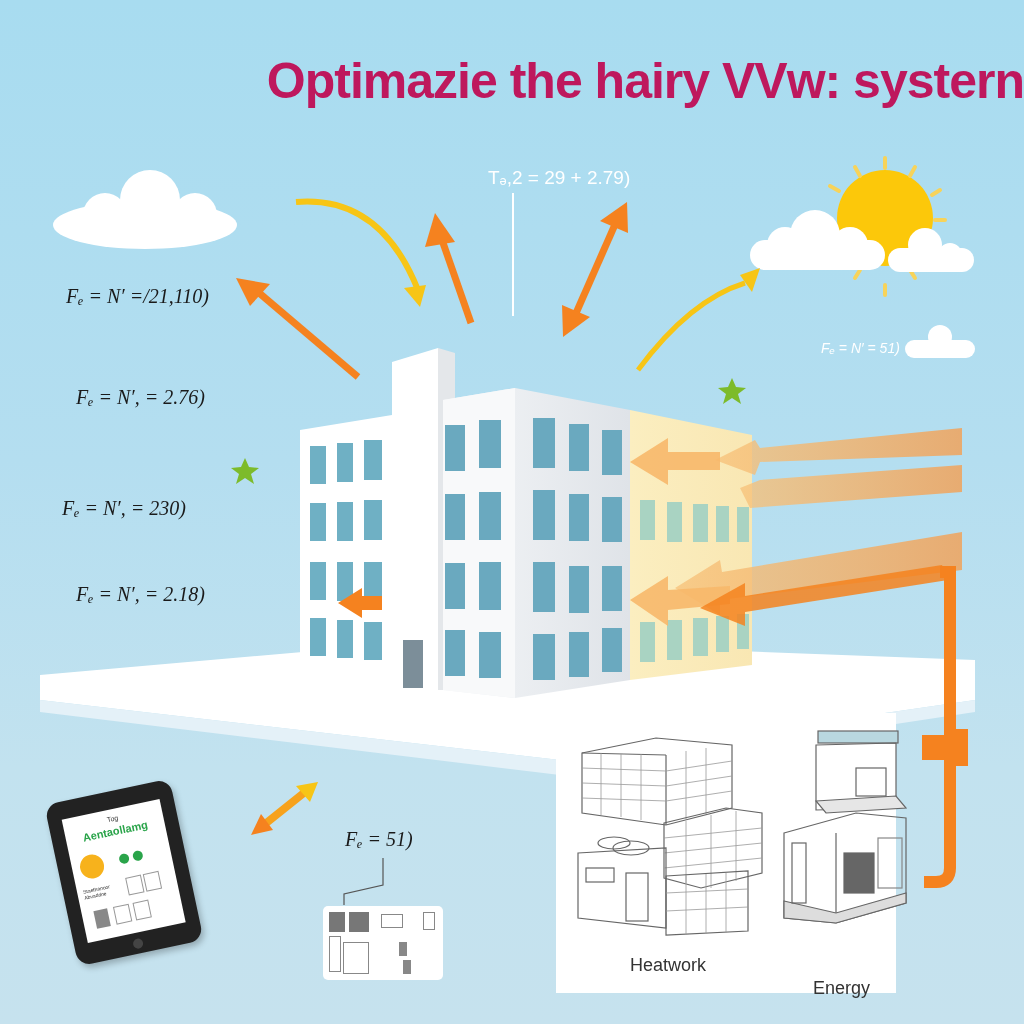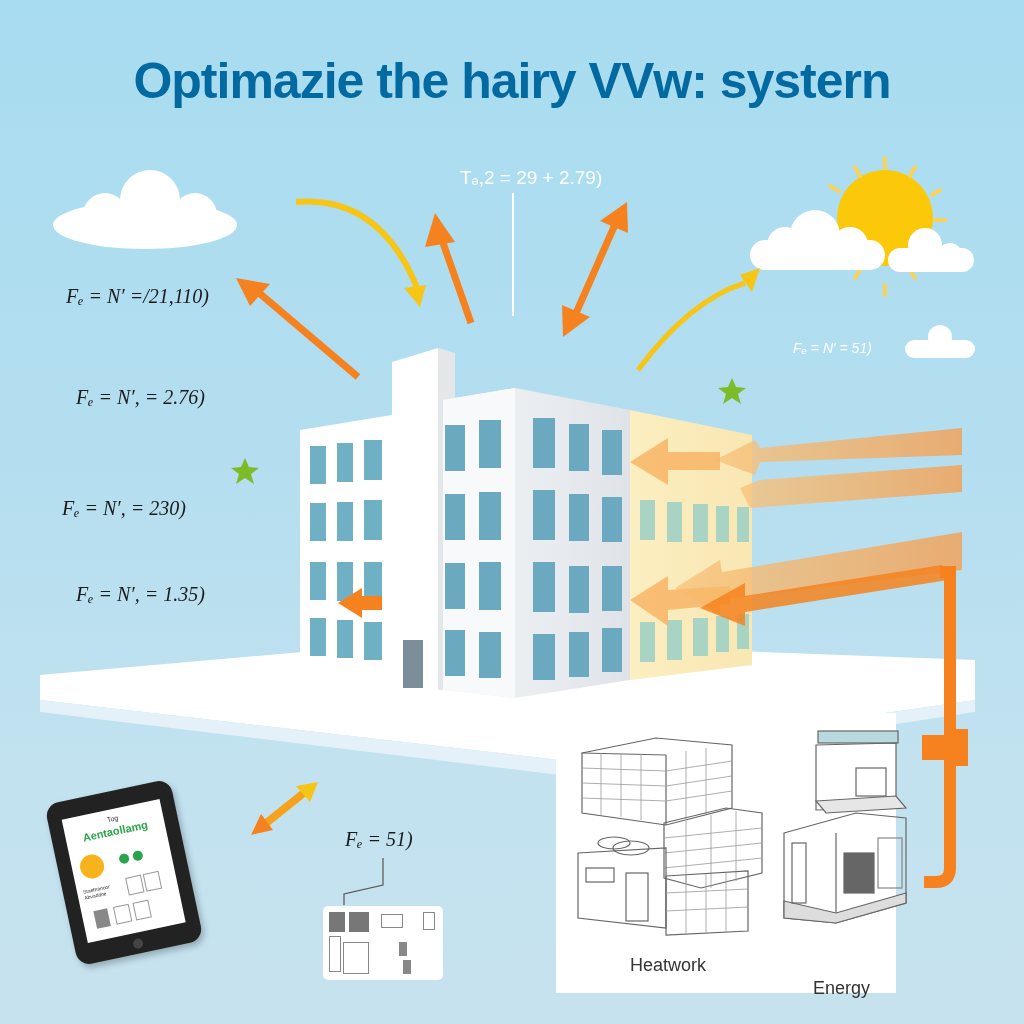--- a/index.html
+++ b/index.html
@@ -1,23 +1,23 @@
 <!DOCTYPE html>
 <html><head>
 <meta charset="utf-8">
 <style>
   html, body { margin:0; padding:0; }
   body { width:1024px; height:1024px; overflow:hidden; position:relative;
          background: linear-gradient(180deg, #a8dcf0 0%, #b4def0 45%, #c2e2ef 75%, #c6e2ee 100%);
          font-family: "Liberation Sans", sans-serif; }
   .abs { position:absolute; }
-  #title { left:0; top:52px; width:1024px; text-align:center; font-weight:bold; font-size:50px;
-           color:#0369a1; letter-spacing:-1px; font-family:"Liberation Sans", sans-serif; }
+  #title { left:0; top:52px; width:1024px; text-align:right; font-weight:bold; font-size:50px;
+           color:#be185d; letter-spacing:-1px; font-family:"Liberation Sans", sans-serif; }
   .formula { font-family:"Liberation Serif", serif; font-size:20px; color:#1a1a1a; white-space:nowrap; }
-  .formula.light { color:#ffffff; font-family:"Liberation Sans", sans-serif; font-size:19px; }
+  .formula.light { color:#ffffff; font-family:"Liberation Sans", sans-serif; font-size:19px;margin-left:28px; }
   svg { position:absolute; left:0; top:0; }
   .panel { background:#fff; }
   .panel-label { font-size:18px; color:#333; font-family:"Liberation Sans", sans-serif; }
 </style>
 </head>
 <body>
 
 <svg width="1024" height="1024" viewBox="0 0 1024 1024">
   <defs>
     <linearGradient id="band" x1="1" y1="0" x2="0" y2="0">
@@ -180,21 +180,21 @@
 
   <polyline points="383,858 383,885 344,894 344,905" fill="none" stroke="#555" stroke-width="1.2"></polyline>
 </svg>
 
 <div id="title" class="abs">Optimazie the hairy VVw: systern</div>
 
 <div class="abs formula light" style="left:460px; top:167px;">Tₔ,2 = 29 + 2.79)</div>
 <div class="abs formula" style="left:66px; top:269px; font-style:italic;margin-top:16px;">Fₑ = N′ =/21,110)</div>
 <div class="abs formula" style="left:76px; top:386px; font-style:italic;">Fₑ = N′, = 2.76)</div>
 <div class="abs formula" style="left:62px; top:497px; font-style:italic;">Fₑ = N′, = 230)</div>
-<div class="abs formula" style="left:76px; top:583px; font-style:italic;">Fₑ = N′, = 1.35)</div>
+<div class="abs formula" style="left:76px; top:583px; font-style:italic;">Fₑ = N′, = 2.18)</div>
 <div class="abs formula light" style="left:793px; top:340px; font-style:italic; font-size:14px;">Fₑ = N′ = 51)</div>
 <div class="abs formula" style="left:345px; top:828px; font-style:italic;">Fₑ = 51)</div>
 
 <div class="abs" style="left:323px; top:906px; width:120px; height:74px; background:#fff; border-radius:5px;">
   <div class="abs" style="left:6px; top:6px; width:16px; height:20px; background:#777;"></div>
   <div class="abs" style="left:26px; top:6px; width:20px; height:20px; background:#777;"></div>
   <div class="abs" style="left:6px; top:30px; width:10px; height:34px; border:1px solid #888;"></div>
   <div class="abs" style="left:20px; top:36px; width:24px; height:30px; border:1px solid #888;"></div>
   <div class="abs" style="left:58px; top:8px; width:20px; height:12px; border:1px solid #888;"></div>
   <div class="abs" style="left:76px; top:36px; width:8px; height:14px; background:#888;"></div>

